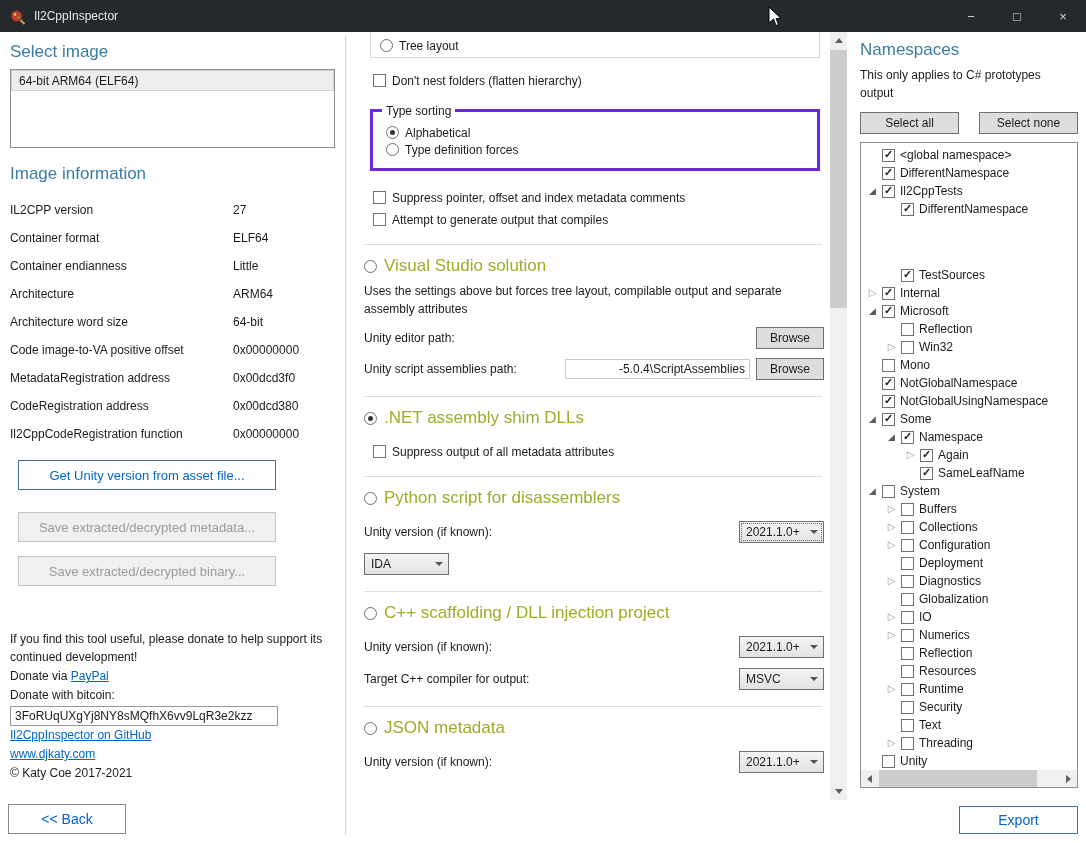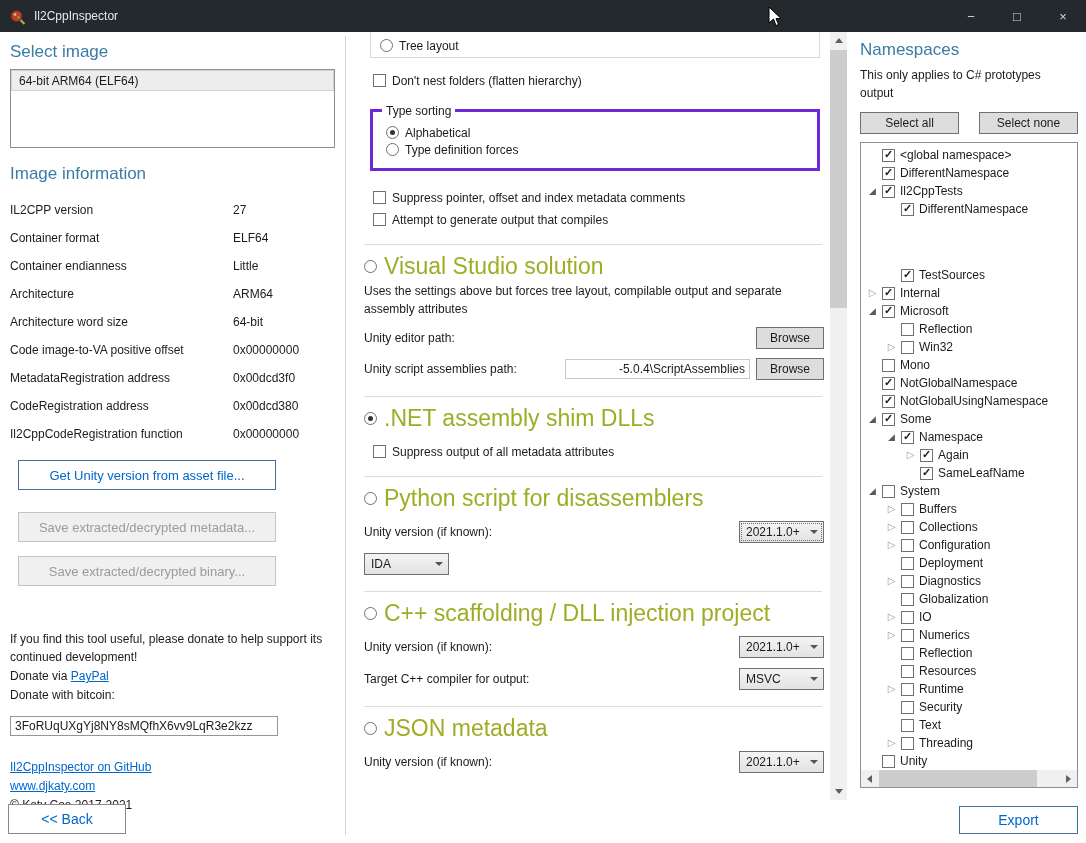--- a/index.html
+++ b/index.html
@@ -40,40 +40,40 @@
          padding:0 10px; display:inline-flex; align-items:center; justify-content:center;
          font-family:"Liberation Sans", sans-serif; color:#1b1b1b; }
   .combo { width:85px; height:22px; border:1px solid #707070; background:linear-gradient(#f4f4f4,#e2e2e2);
            display:flex; align-items:center; padding:0 5px 0 6px; position:relative; flex:none; }
   .combo-value { flex:1; font-size:12px; }
   .combo-arrow { width:0; height:0; border-left:4px solid transparent; border-right:4px solid transparent;
                  border-top:4px solid #555; flex:none; }
   .combo.focused::before { content:""; position:absolute; inset:1px; border:1px dotted #707070; pointer-events:none; }
   .link { color:#0066cc; text-decoration:underline; cursor:pointer; }
   h2.blue { color:#3a7ca5; font-size:17px; font-weight:normal; margin:0; }
-  .section-title { font-size:23px; color:#9dad25; }
+  .section-title { font-size:17px; color:#9dad25; }
 
   
   .left-panel { position:absolute; left:0; top:32px; width:345px; height:811px; padding:10px; }
   .listbox { margin-top:7px; width:325px; height:79px; border:1px solid #8a8f98; background:#fff; }
   .list-item { height:21px; line-height:21px; padding:0 7px; }
   .list-item.selected { background:#ededed; border:1px solid #d2d2d2; }
   .info-grid { margin-top:12px; }
   .info-row { display:flex; height:28px; align-items:center; }
   .info-label { width:223px; flex:none; }
   .info-value { flex:1; }
   .big-btn { display:block; width:258px; height:30px; margin-left:8px; background:#fff;
              border:1px solid #41719c; color:#0066cc; font-size:13px; text-align:center;
              font-family:"Liberation Sans", sans-serif; }
   .big-btn.disabled { background:#f0f0f0; border:1px solid #c3c3c3; color:#9b9b9b; }
   .donate-text { margin:44px 0 0 0; width:325px; line-height:18px; }
   .donate-line { margin-top:1px; height:18px; line-height:18px; }
-  .bitcoin-box { margin-top:12px; width:268px; height:20px; border:1px solid #969696; background:#fff;
+  .bitcoin-box { margin-top:2px; width:268px; height:20px; border:1px solid #969696; background:#fff;
                  padding:0 4px; line-height:18px; overflow:hidden; white-space:nowrap; }
-  .left-links { margin-top:22px; }
+  .left-links { }
   .left-links div { height:19px; line-height:19px; }
   .back-btn { position:absolute; left:8px; bottom:9px; width:118px; height:30px; background:#fff;
               border:1px solid #8a8a8a; color:#0066cc; font-size:14px;
               font-family:"Liberation Sans", sans-serif; }
 
   .vdiv { position:absolute; left:345px; top:36px; bottom:8px; width:1px; background:#d4d4d4; }
 
   
   .middle-panel { position:absolute; left:346px; top:32px; width:484px; height:811px; padding:0 0 0 18px; overflow:hidden; }
   .top-partial { border:1px solid #d9d9d9; border-top:none; height:26px; width:450px; margin-left:6px;

